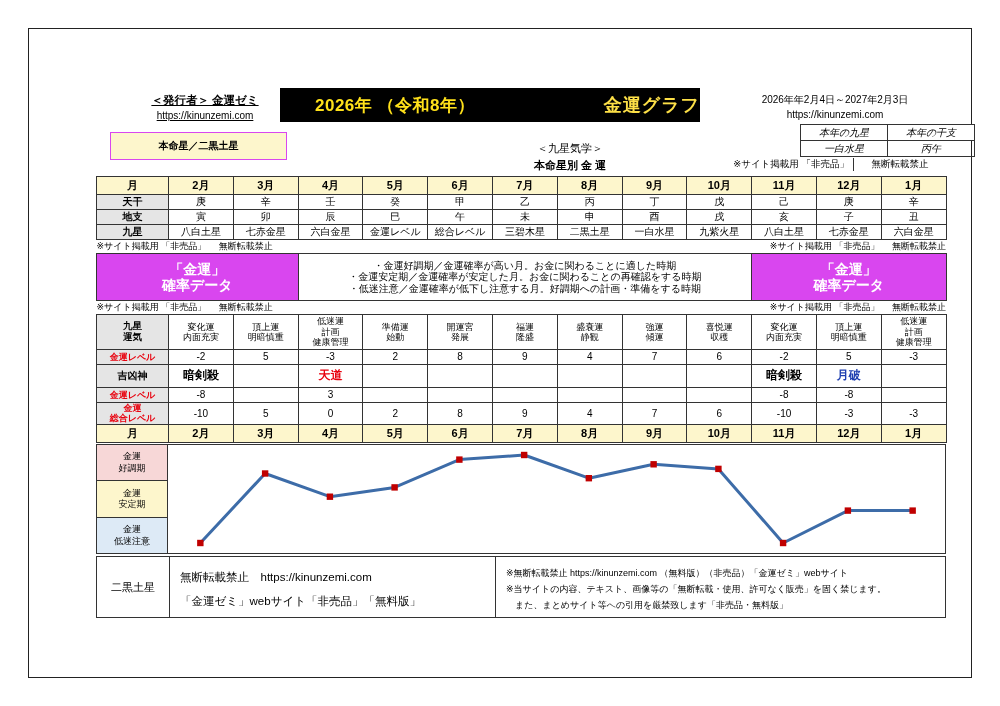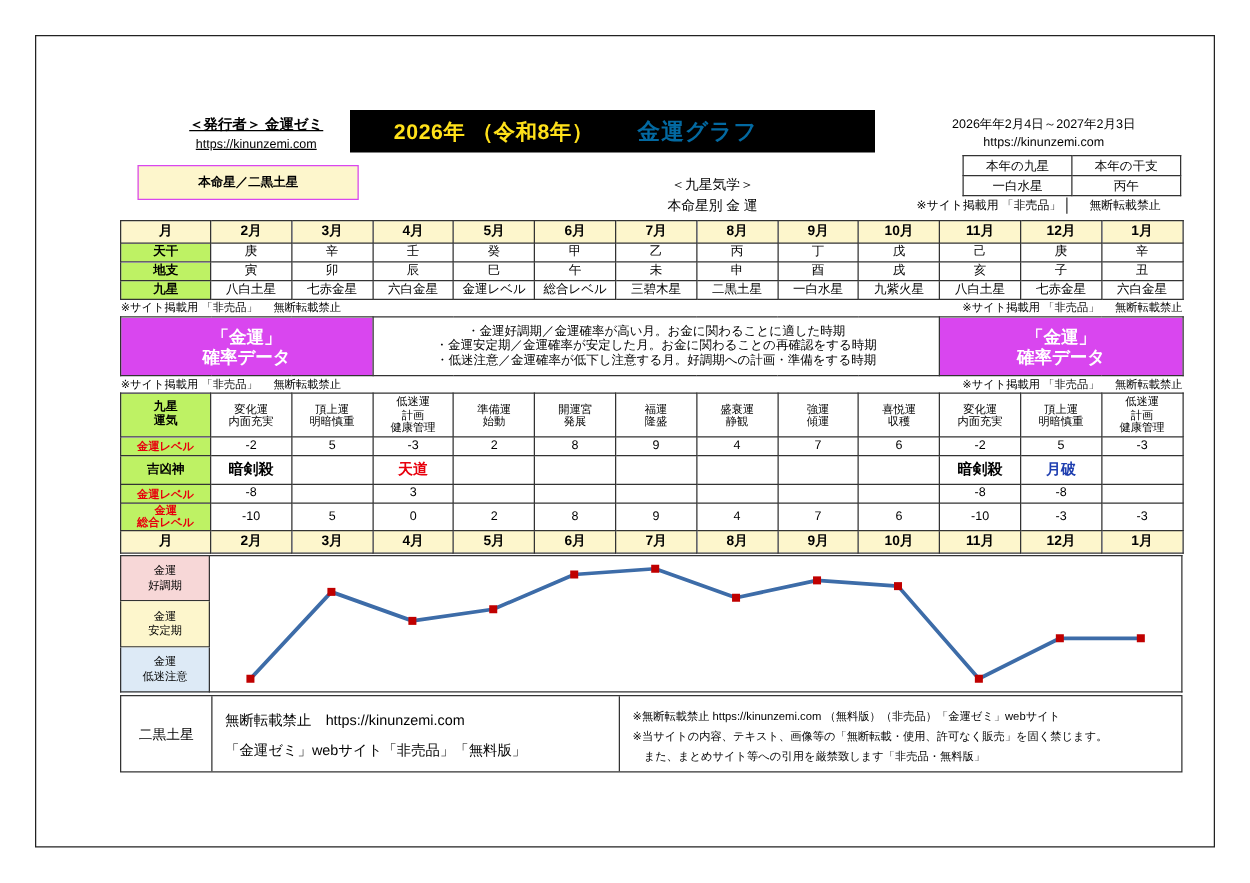--- a/index.html
+++ b/index.html
@@ -12,42 +12,42 @@
   .page{position:relative;width:1000px;height:706px;}
   .frame{position:absolute;left:28px;top:28px;width:944px;height:650px;border:1px solid #222;box-sizing:border-box;}
 
   
   .pub{position:absolute;left:110px;top:92px;width:190px;text-align:center;font-size:11.5px;line-height:1.45;text-decoration:underline;}
   .pub .l1{font-weight:bold;}
   .pub .l2{font-size:10px;}
 
   .titlebar{position:absolute;left:280px;top:88px;width:420px;height:34px;background:#000;color:#fff;display:flex;align-items:center;}
   .titlebar .year{flex:0 0 230px;text-align:center;font-size:17px;font-weight:bold;color:#ffe11a;letter-spacing:.5px;}
-  .titlebar .kind{flex:1;text-align:left;font-size:18px;font-weight:bold;color:#0369a1;letter-spacing:1px;}
+  .titlebar .kind{flex:1;text-align:right;font-size:18px;font-weight:bold;color:#fde047;letter-spacing:1px;}
 
   .daterange{position:absolute;left:725px;top:92px;width:220px;text-align:center;font-size:10px;line-height:1.5;}
 
   
-  .tr-tbl{position:absolute;left:770px;top:124px;width:175px;border-collapse:collapse;font-size:10px;}
+  .tr-tbl{position:absolute;left:800px;top:124px;width:175px;border-collapse:collapse;font-size:10px;font-style:italic;}
   .tr-tbl td{border:1px solid #333;height:15px;text-align:center;padding:0;}
   .tr-tbl td.hd{background:#fff;}
 
   .honmei{position:absolute;left:110px;top:132px;width:175px;height:26px;background:#fdf6cc;border:1px solid #d946ef;
           display:flex;align-items:center;justify-content:center;font-size:10px;font-weight:bold;}
   .kyusei-title{position:absolute;left:430px;top:140px;width:280px;text-align:center;font-size:11px;line-height:1.5;}
-  .kyusei-title .b{font-weight:normal;}
+  .kyusei-title .b{font-weight:bold;}
 
   .note-right{position:absolute;left:718px;top:158px;width:228px;font-size:9.5px;display:flex;}
   .note-right .a{flex:1;text-align:right;padding-right:4px;}
   .note-right .b{flex:0 0 92px;text-align:center;border-left:1px solid #333;}
 
   
   .grid{position:absolute;left:96px;top:176px;border-collapse:collapse;table-layout:fixed;width:850px;font-size:10px;}
   .grid td{border:1px solid #333;text-align:center;padding:0;height:14px;line-height:1.15;overflow:hidden;}
-  .c-lbl{width:72px;background:#bef264;font-weight:bold;}
+  .c-lbl{width:72px;background:#e5e5e5;font-weight:bold;}
   .mrow td{background:#fdf6cc;font-weight:bold;font-size:11px;height:17px;}
   .note-row td{border:none;height:13px;font-size:9px;text-align:left;}
 
   .blackbox{background:#d946ef;color:#fff;font-weight:bold;font-size:14px;line-height:1.25;}
   .desc{font-size:10px;text-align:left;padding:3px 6px;line-height:1.55;}
   .redb{color:#e8000d;font-weight:bold;}
   .bluetxt{color:#1f3fb0;font-weight:bold;font-size:12px;}
   .blacktxt{font-weight:bold;font-size:12px;}
   .small9{font-size:9px;}
 

